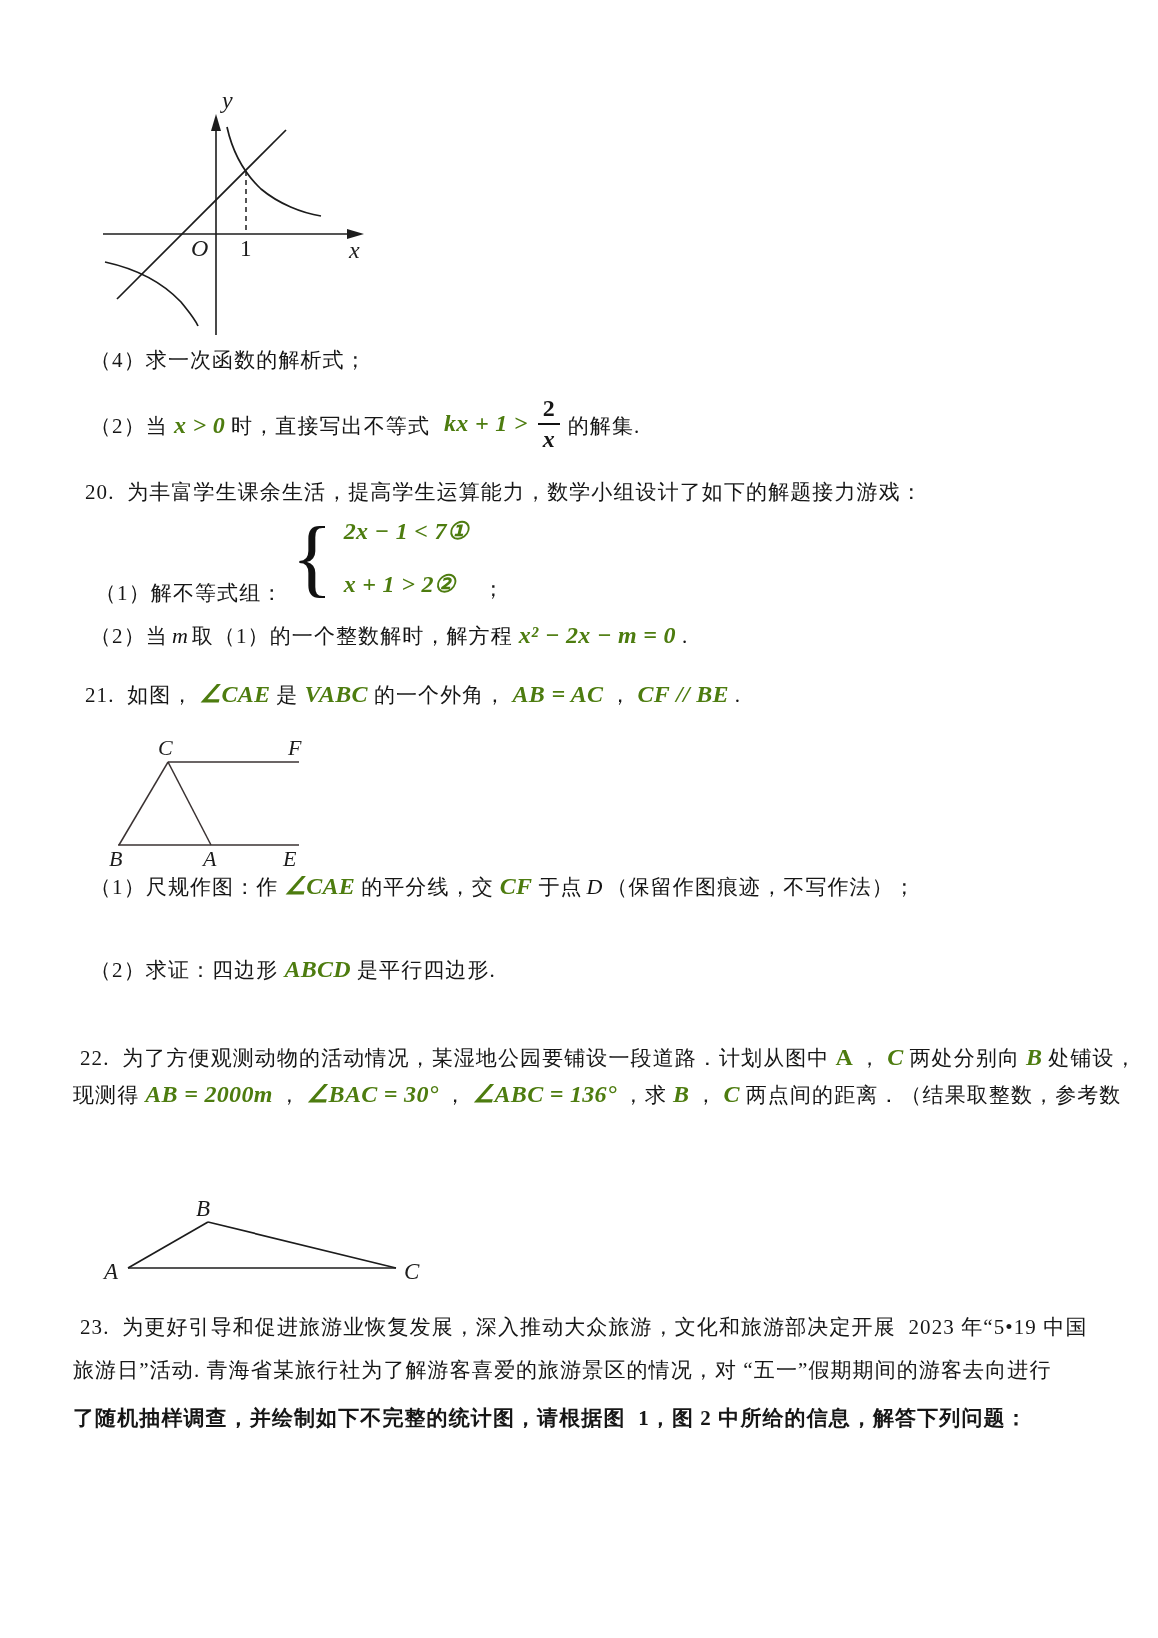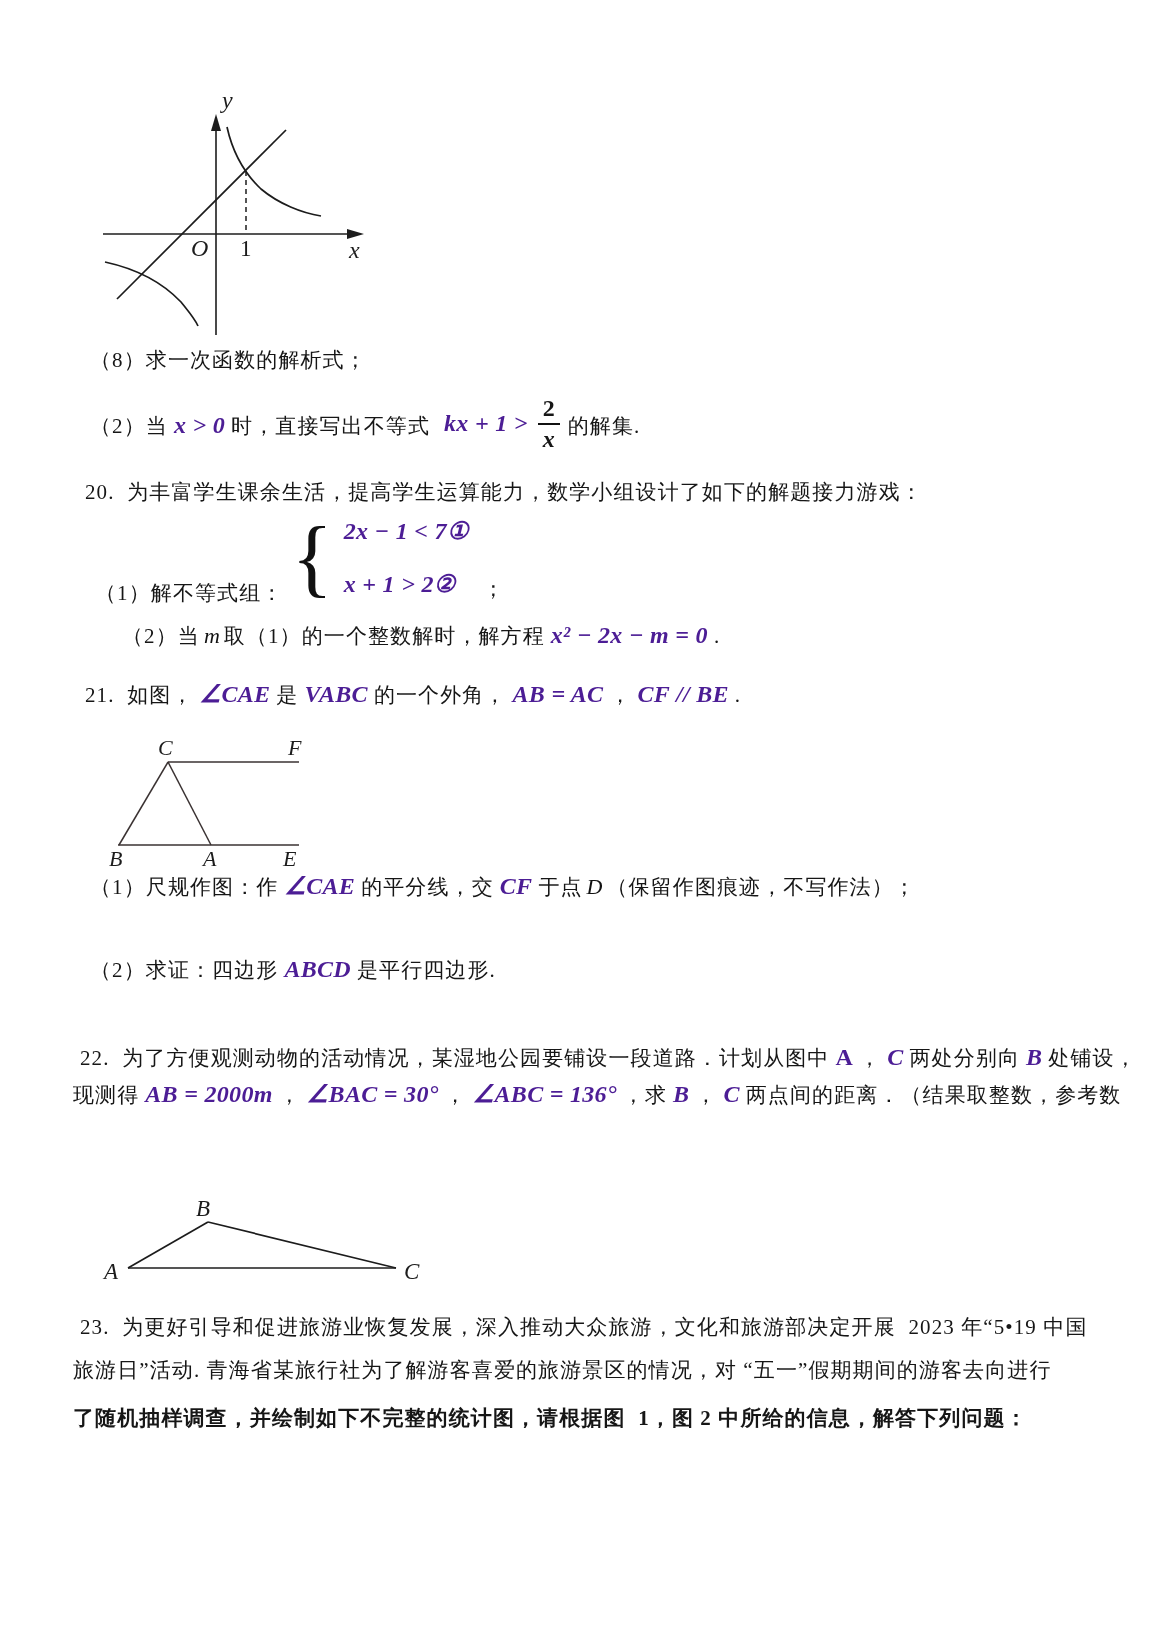--- a/index.html
+++ b/index.html
@@ -2,21 +2,21 @@
 <html><head>
 <meta charset="utf-8">
 <style>
   html,body{margin:0;padding:0;background:#ffffff;}
   .page{position:relative;width:1158px;height:1638px;background:#ffffff;overflow:hidden;
         font-family:"Liberation Serif",serif;color:#161616;}
   .abs{position:absolute;}
   .line{white-space:nowrap;}
   .cn{font-size:21px;letter-spacing:1.1px;font-family:"Liberation Serif",serif;color:#161616;}
   .math{font-size:24px;font-weight:bold;font-style:italic;font-family:"Liberation Serif",serif;
-        letter-spacing:0.3px;margin:0 6px;color:#4c1d95;}
+        letter-spacing:0.3px;margin:0 6px;color:#4d7c0f;}
   .up{font-style:normal;}
   .mit{font-size:22px;font-style:italic;font-family:"Liberation Serif",serif;margin:0 4px;color:#111;}
   .fwrap{display:inline-flex;align-items:center;vertical-align:2px;margin:0 8px;}
   .frac{display:inline-flex;flex-direction:column;align-items:center;line-height:1;margin-left:4px;}
   .frac .num{font-size:24px;font-weight:bold;font-family:"Liberation Serif",serif;
              border-bottom:2px solid #111;padding:0 5px 3px;}
   .frac .den{font-size:24px;font-weight:bold;font-style:italic;font-family:"Liberation Serif",serif;
              padding-top:2px;}
   .sysrow{display:flex;align-items:flex-end;}
   .system{display:inline-flex;align-items:center;margin-left:8px;}
@@ -40,21 +40,21 @@
     <line x1="151" y1="85" x2="151" y2="147" stroke="#1c1c1c" stroke-width="1.5" stroke-dasharray="5,4"></line>
     <path d="M 132 41 C 138 68, 149 87, 166 103 C 184 118, 207 127, 226 130" fill="none" stroke="#1c1c1c" stroke-width="1.7"></path>
     <path d="M 10 176 C 42 183, 68 197, 86 216 C 94 226, 100 233, 103 240" fill="none" stroke="#1c1c1c" stroke-width="1.7"></path>
     <text x="127" y="22" font-size="24" class="it">y</text>
     <text x="254" y="172" font-size="24" class="it">x</text>
     <text x="96" y="170" font-size="24" class="it">O</text>
     <text x="145" y="170" font-size="23">1</text>
   </svg>
 
   <div class="abs line" style="left:90px;top:346px;">
-    <span class="cn">（8）求一次函数的解析式；</span>
+    <span class="cn">（4）求一次函数的解析式；</span>
   </div>
 
   <div class="abs line" style="left:90px;top:396px;">
     <span class="cn">（2）当</span><span class="math">x &gt; 0</span><span class="cn">时，直接写出不等式</span><span class="fwrap">
         <span class="math">kx + 1 &gt;</span>
         <span class="frac">
           <span class="num">2</span>
           <span class="den">x</span>
         </span>
       </span><span class="cn">的解集.</span>
@@ -69,21 +69,21 @@
     <span class="system">
       <span class="brace">{</span>
       <span class="eqcol">
         <span class="math">2x − 1 &lt; 7①</span>
         <span class="math">x + 1 &gt; 2②</span>
       </span>
     </span>
     <span class="cn" style="margin-bottom:4px;margin-left:6px;">；</span>
   </div>
 
-  <div class="abs line" style="left:90px;top:622px;margin-left:32px;">
+  <div class="abs line" style="left:90px;top:622px;">
     <span class="cn">（2）当</span><span class="mit">m</span><span class="cn">取（1）的一个整数解时，解方程</span><span class="math">x² − 2x − m = 0</span><span class="cn">.</span>
   </div>
 
   <div class="abs line" style="left:85px;top:680px;">
     <span class="cn">21.&nbsp; 如图，</span><span class="math">∠CAE</span><span class="cn">是</span><span class="math">VABC</span><span class="cn">的一个外角，</span><span class="math">AB = AC</span><span class="cn">，</span><span class="math">CF // BE</span><span class="cn">.</span>
   </div>
 
   <svg class="abs" style="left:95px;top:733px;" width="220" height="140" viewBox="0 0 220 140">
     <line x1="73" y1="29" x2="204" y2="29" stroke="#3a3232" stroke-width="1.5"></line>
     <line x1="23" y1="112" x2="204" y2="112" stroke="#3a3232" stroke-width="1.5"></line>

